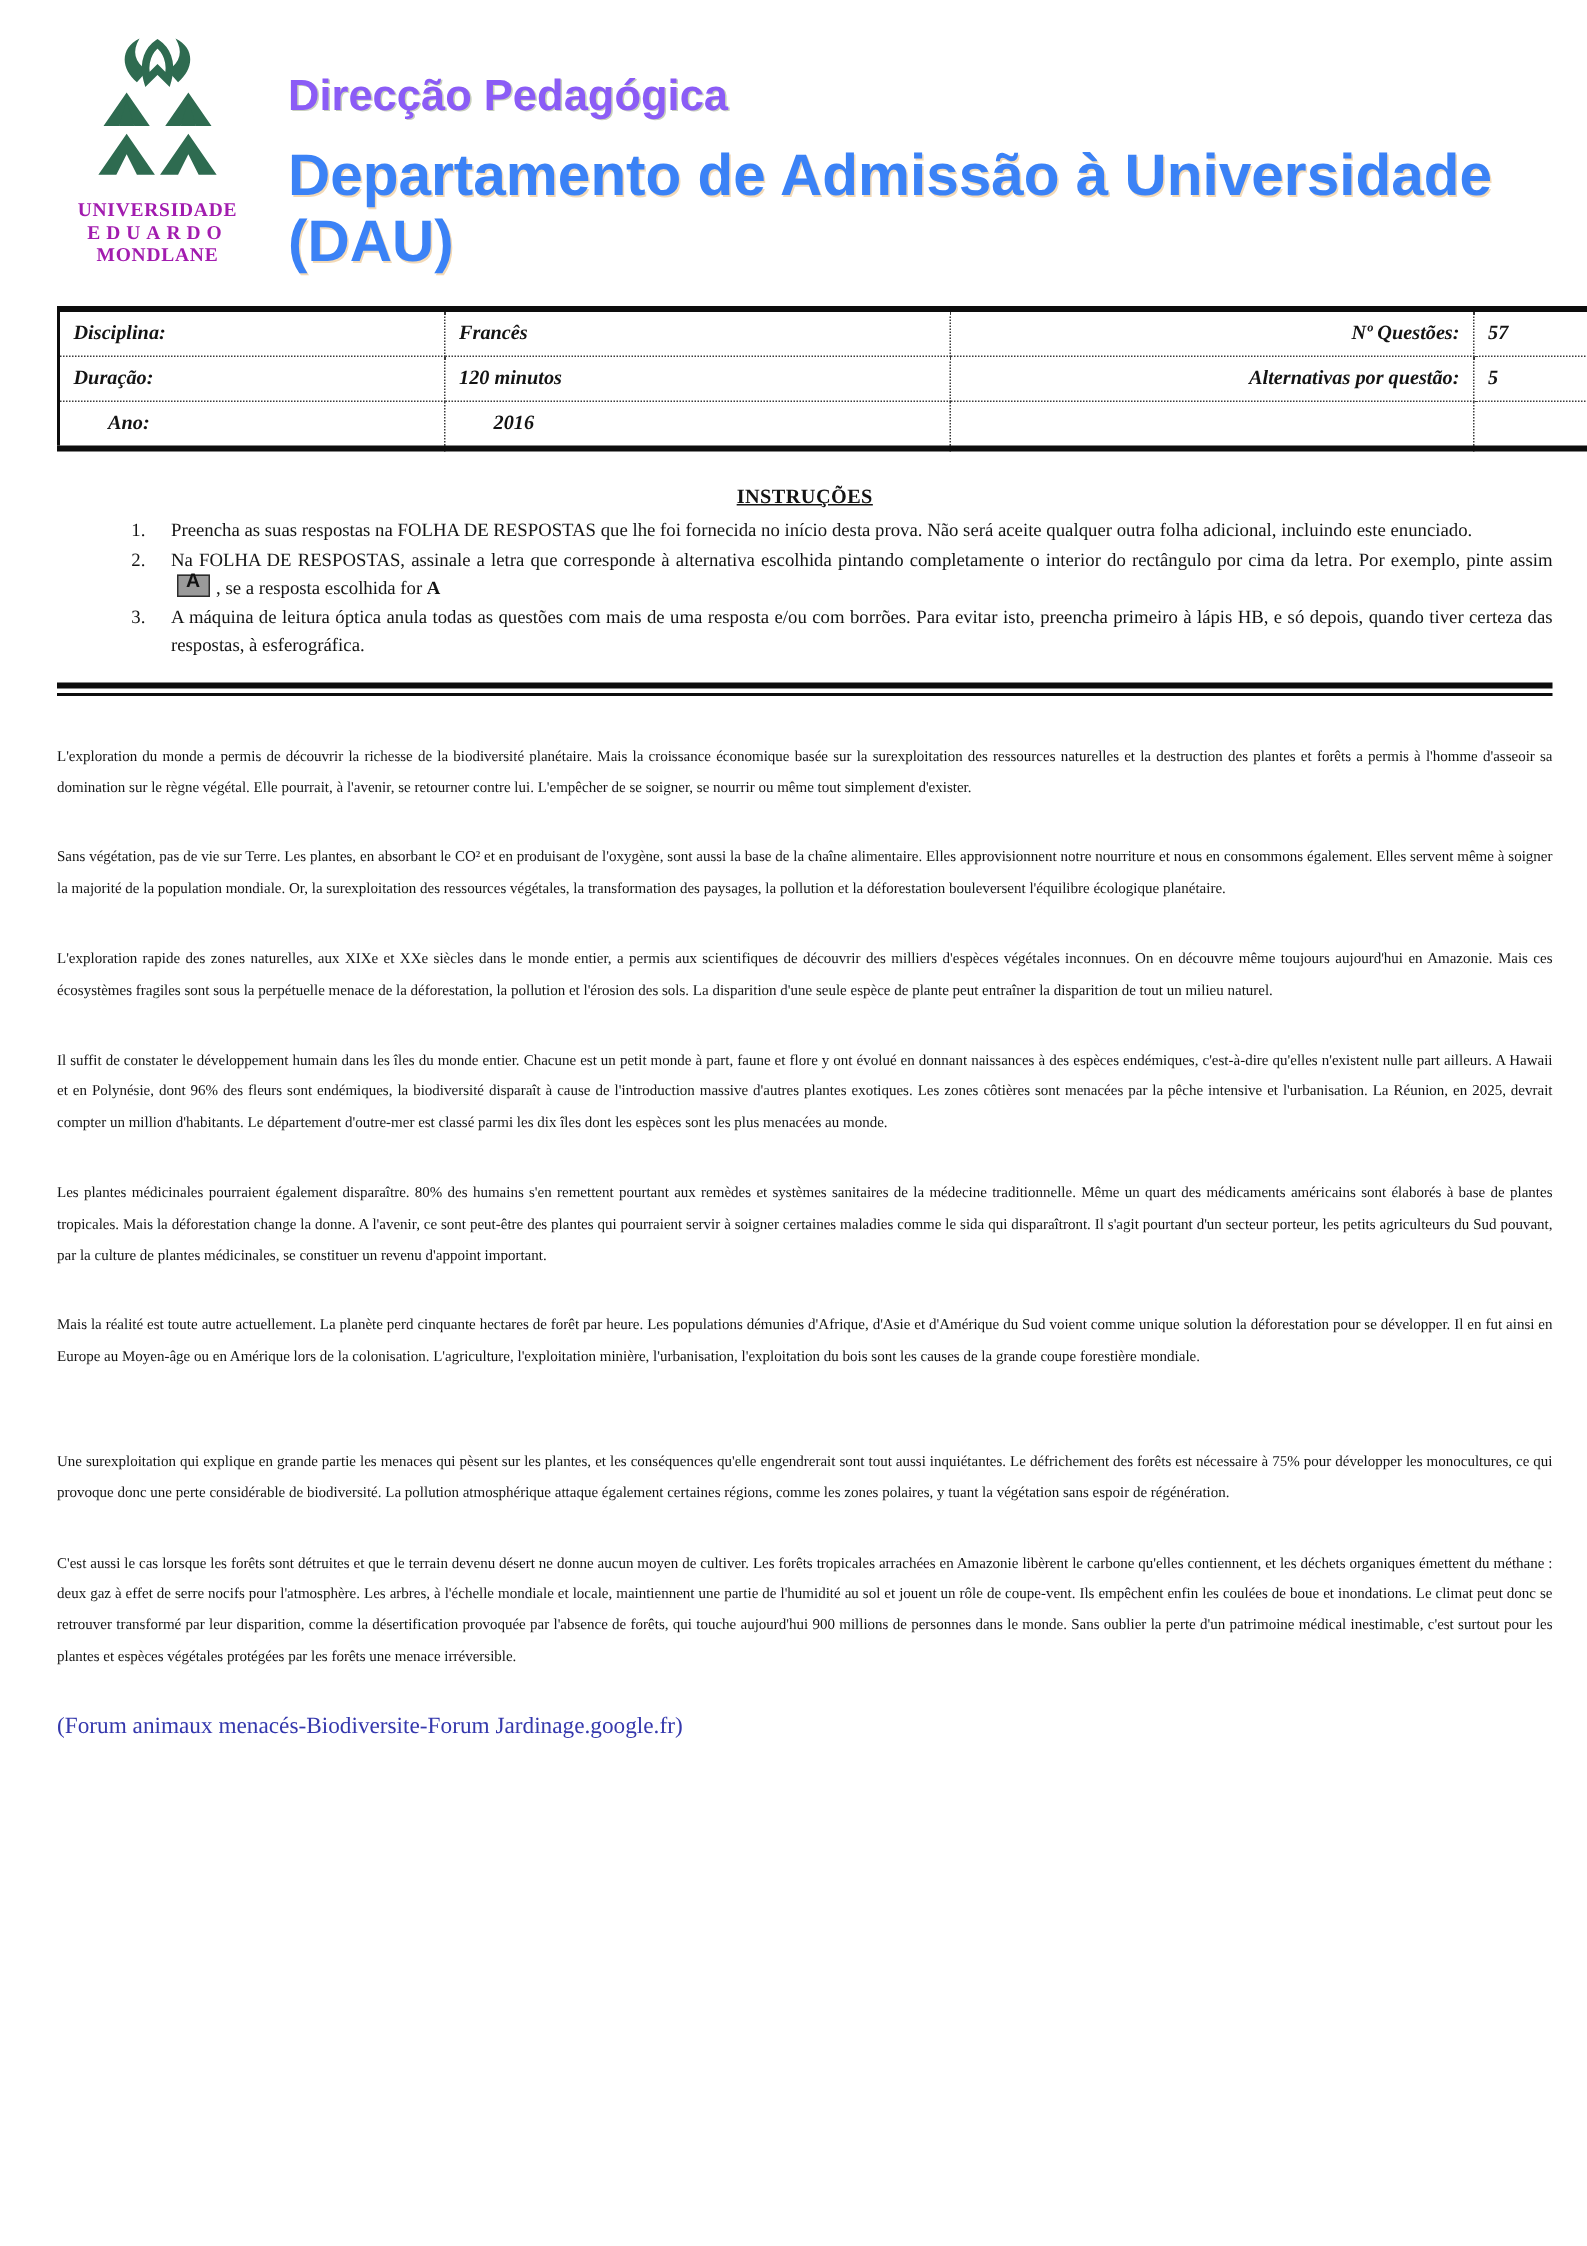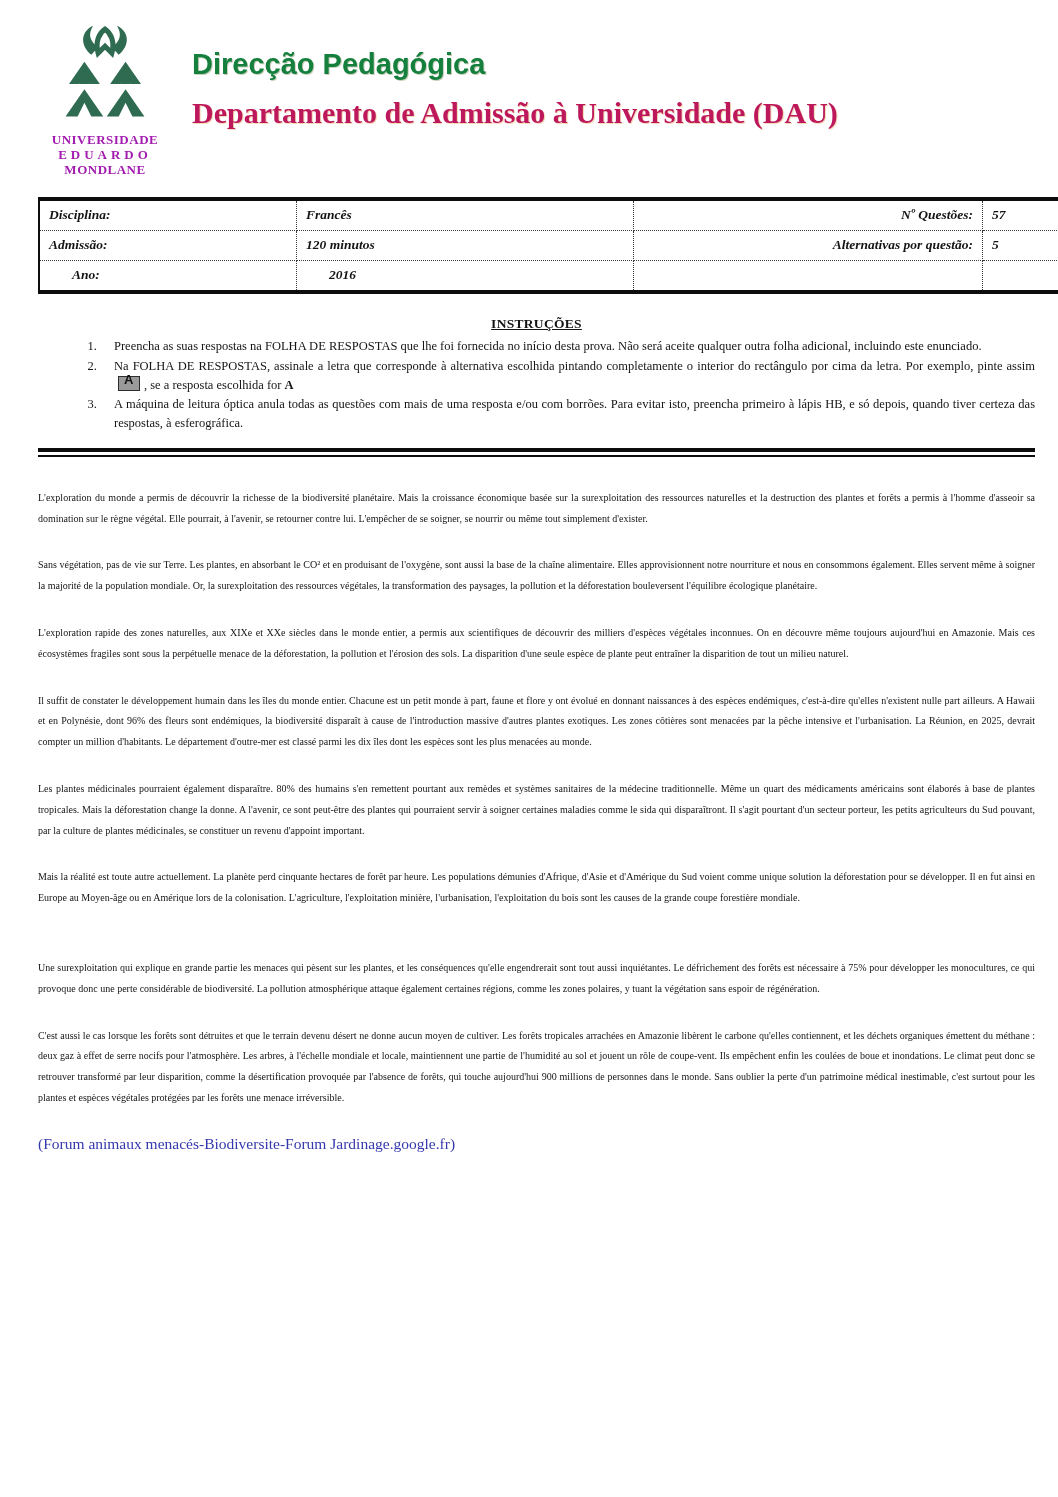--- a/index.html
+++ b/index.html
@@ -41,29 +41,29 @@
     letter-spacing: 0.5px;
     color: #a21caf;
     white-space: nowrap;
   }
   .org-line.spread { letter-spacing: 4px; }
   .header-titles { padding-top: 24px; }
   .title1 {
     font-family: "Liberation Sans", sans-serif;
     font-weight: bold;
     font-size: 29px;
-    color: #15803d;
+    color: #8b5cf6;
     text-shadow: 1px 1px 0 #c9d0bc;
     margin-bottom: 15px;
   }
   .title2 {
-    font-family: Liberation Serif, serif;
-    font-weight: bold;
-    font-size: 30px;
-    color: #be185d;
+    font-family: Liberation Sans, sans-serif;
+    font-weight: bold;
+    font-size: 39px;
+    color: #3b82f6;
     text-shadow: 1px 1px 0 #f3d9b6;
   }
 
   
   table.info {
     width: 997px;
     margin-top: 20px;
     border-collapse: collapse;
     border-top: 4px solid #0d0d0d;
     border-bottom: 4px solid #0d0d0d;
@@ -190,21 +190,21 @@
 
   <table class="info">
     <tbody>
         <tr>
       <td class="c1">Disciplina:</td>
       <td class="c2">Francês</td>
       <td class="c3">Nº Questões:</td>
       <td class="c4">57</td>
     </tr>
     <tr>
-      <td class="c1">Admissão:</td>
+      <td class="c1">Duração:</td>
       <td class="c2">120 minutos</td>
       <td class="c3">Alternativas por questão:</td>
       <td class="c4">5</td>
     </tr>
     <tr>
       <td class="c1">Ano:</td>
       <td class="c2">2016</td>
       <td class="c3"></td>
       <td class="c4"></td>
     </tr>

